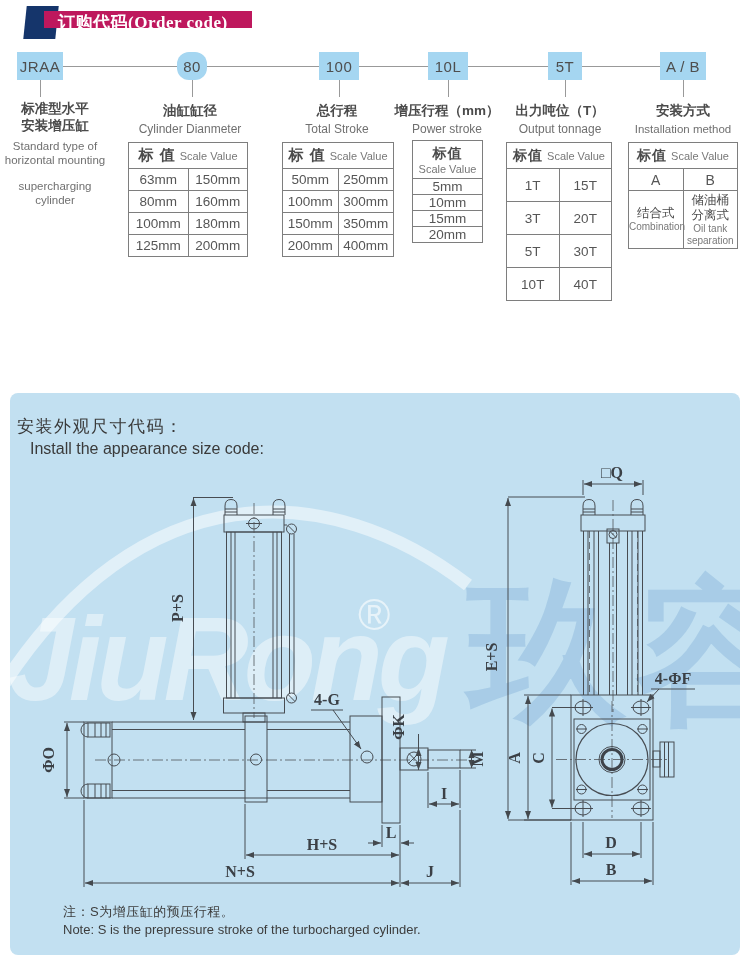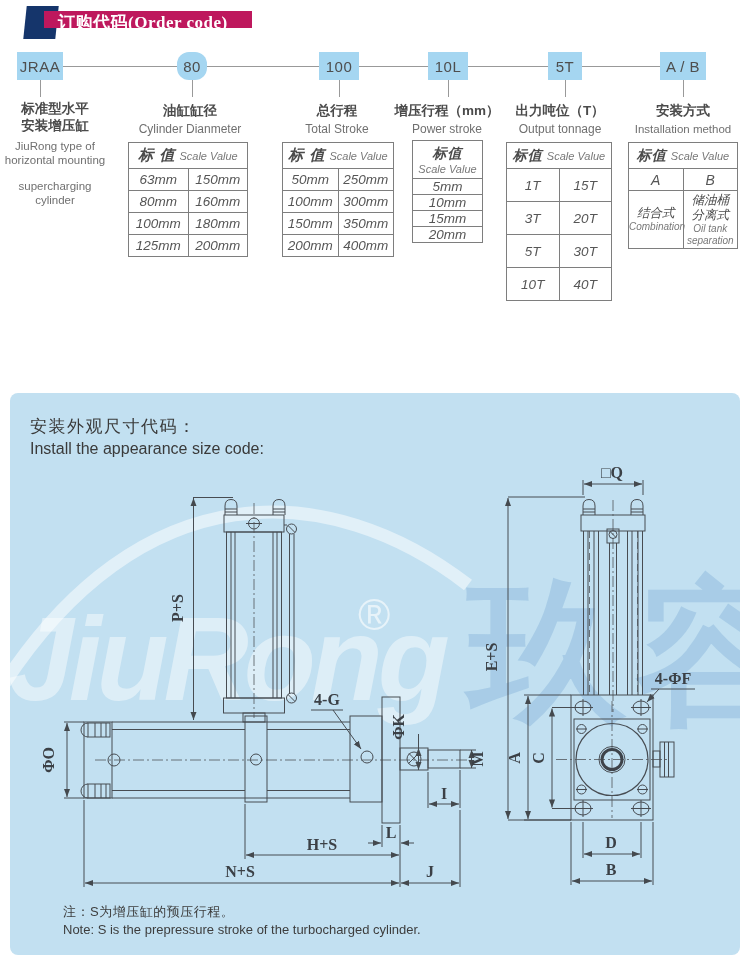--- a/index.html
+++ b/index.html
@@ -21,31 +21,31 @@
 
   
   .collabel{text-align:center;}
   .zh{font-size:13.5px;color:#4b4b4b;font-weight:bold;line-height:17px;white-space:nowrap;}
   .en{font-size:12px;color:#707070;line-height:14px;margin-top:3px;white-space:nowrap;}
   .en.small{font-size:11.5px;}
 
   
   table.spec{border-collapse:collapse;table-layout:fixed;}
   table.spec td{border:1.2px solid #7e7e7e;text-align:center;vertical-align:middle;
-                color:#565656;font-size:13.5px;padding:0;font-style:italic;}
+                color:#565656;font-size:13.5px;padding:0;}
   table.spec .hzh{font-size:15px;font-weight:bold;color:#4b4b4b;letter-spacing:1px;}
   table.spec .hen{font-size:11px;color:#787878;margin-left:4px;}
   tr.h26{height:26px;} tr.h22{height:22px;} tr.h21{height:33px;} tr.h23{height:16px;}
   tr.h38{height:38px;} tr.h58{height:58px;}
   .cellzh{font-size:12.5px;color:#4b4b4b;line-height:15px;}
   .cellen{font-size:10px;color:#787878;line-height:12px;}
 
   
   #panel{left:10px;top:393px;width:730px;height:562px;background:#c2e0f1;border-radius:8px;}
-  #install-zh{left:30px;top:415px;font-size:17px;color:#3a3a3a;letter-spacing:1.5px;}
+  #install-zh{left:17px;top:415px;font-size:17px;color:#3a3a3a;letter-spacing:1.5px;}
   #install-en{left:30px;top:440px;font-size:16px;color:#3a3a3a;}
   #note-zh{left:63px;top:903px;font-size:13px;color:#3d3d3d;letter-spacing:.5px;}
   #note-en{left:63px;top:922px;font-size:13px;color:#3d3d3d;}
 
   
   svg{position:absolute;left:0;top:0;pointer-events:none;}
   .ln{stroke:#474c52;stroke-width:1;fill:none;}
   .ln2{stroke:#474c52;stroke-width:1.2;fill:none;}
   .thick{stroke:#3e434a;stroke-width:3;fill:none;}
   .cl{stroke:#50565c;stroke-width:.8;fill:none;stroke-dasharray:11 3 2 3;}
@@ -79,21 +79,21 @@
   <div class="abs codebox" style="left:17px;width:46px;">JRAA</div>
   <div class="abs codebox" style="left:177px;width:30px;border-radius:12px;">80</div>
   <div class="abs codebox" style="left:319px;width:40px;">100</div>
   <div class="abs codebox" style="left:428px;width:40px;">10L</div>
   <div class="abs codebox" style="left:548px;width:34px;">5T</div>
   <div class="abs codebox" style="left:660px;width:46px;">A / B</div>
 
   <div class="abs collabel" style="left:3px;top:100px;width:104px;">
     <div class="zh">标准型水平</div>
     <div class="zh">安装增压缸</div>
-    <div class="en small" style="margin-top:5px;">JiuRong type of</div>
+    <div class="en small" style="margin-top:5px;">Standard type of</div>
     <div class="en small" style="margin-top:0;">horizontal mounting</div>
     <div class="en small" style="margin-top:12px;">supercharging</div>
     <div class="en small" style="margin-top:0;">cylinder</div>
   </div>
   <div class="abs collabel" style="left:120px;top:102px;width:140px;">
     <div class="zh">油缸缸径</div>
     <div class="en">Cylinder Dianmeter</div>
   </div>
   <div class="abs collabel" style="left:267px;top:102px;width:140px;">
     <div class="zh">总行程</div>

